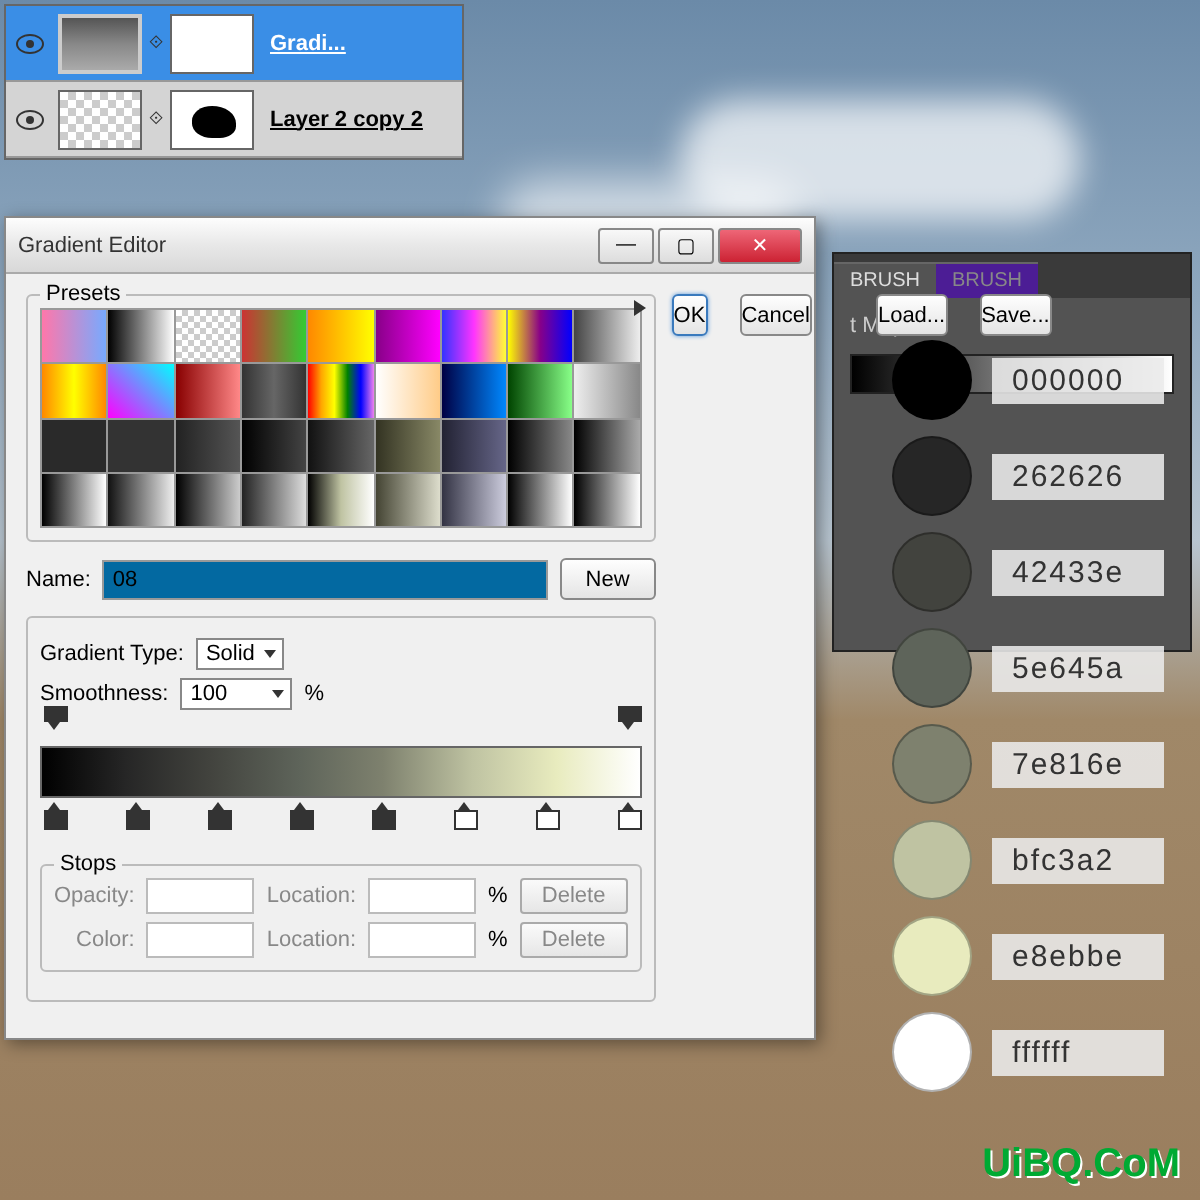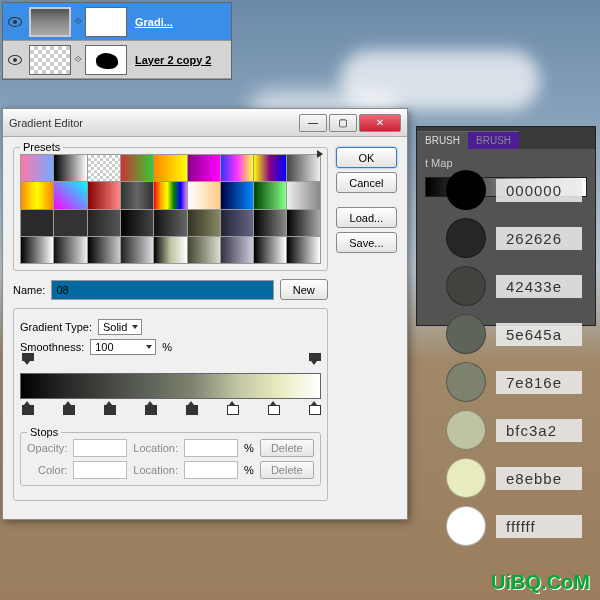--- a/index.html
+++ b/index.html
@@ -21,21 +21,21 @@
 .link-icon{width:10px;font-size:9px;color:#333;text-align:center}
 .layer-label{margin-left:6px;color:#fff;font-weight:bold;text-decoration:underline}
 .layer-label.dark{color:#000}
 .ge-window{position:absolute;top:108px;left:2px;width:406px;background:#f0f0f0;border:1px solid #888;box-shadow:2px 2px 8px rgba(0,0,0,0.4)}
 .ge-title{height:28px;background:linear-gradient(180deg,#fdfdfd 0%,#e8e8e8 50%,#d8d8d8 100%);display:flex;align-items:center;padding:0 6px;border-bottom:1px solid #aaa}
 .ge-title-text{flex:1;color:#333}
 .win-btn{width:28px;height:18px;margin-left:2px;border:1px solid #888;border-radius:2px;display:flex;align-items:center;justify-content:center;font-size:10px;background:linear-gradient(180deg,#f8f8f8,#ddd)}
 .win-btn.close{background:linear-gradient(180deg,#e67,#c23);color:#fff;width:42px}
 .ge-body{padding:10px;display:flex;gap:8px}
 .ge-left{flex:1}
-.ge-right{width:68px;display:flex;flex-direction:column;gap:4px}
+.ge-right{width:68px;display:flex;flex-direction:row;gap:16px}
 .dlg-btn{height:21px;border:1px solid #888;border-radius:3px;background:linear-gradient(180deg,#fefefe,#e4e4e4);display:flex;align-items:center;justify-content:center;cursor:pointer}
 .dlg-btn.primary{border:1px solid #3a7abd;box-shadow:0 0 2px #5a9add}
 .fieldset{border:1px solid #bbb;border-radius:3px;padding:6px;margin-bottom:8px;position:relative}
 .fieldset-label{position:absolute;top:-7px;left:6px;background:#f0f0f0;padding:0 3px;font-size:11px}
 .presets-grid{display:grid;grid-template-columns:repeat(9,1fr);gap:1px;background:#999;border:1px solid #999;height:110px}
 .preset-sw{width:100%;height:100%}
 .play-icon{position:absolute;top:2px;right:4px;width:0;height:0;border-left:6px solid #333;border-top:4px solid transparent;border-bottom:4px solid transparent}
 .name-row{display:flex;align-items:center;gap:6px;margin-bottom:8px}
 .txt-input{flex:1;height:20px;border:1px solid #999;background:#0369a1;padding:0 4px}
 .type-row{display:flex;align-items:center;gap:6px;margin:4px 0}
@@ -163,21 +163,21 @@
         <div class="dlg-btn" style="width:48px">New</div>
       </div>
 
       <div class="fieldset">
         <div class="type-row">
           <label>Gradient Type:</label>
           <span class="select">Solid</span>
         </div>
         <div class="type-row">
           <label>Smoothness:</label>
-          <span class="select" style="width:66px">100</span>
+          <span class="select" style="width:56px">100</span>
           <span>%</span>
         </div>
         <div class="upper-row">
           <span class="upper-marker"></span>
           <span class="upper-marker"></span>
         </div>
         <div class="grad-bar"></div>
         <div class="stop-row">
           <span class="stop-marker filled"></span>
           <span class="stop-marker filled"></span>

